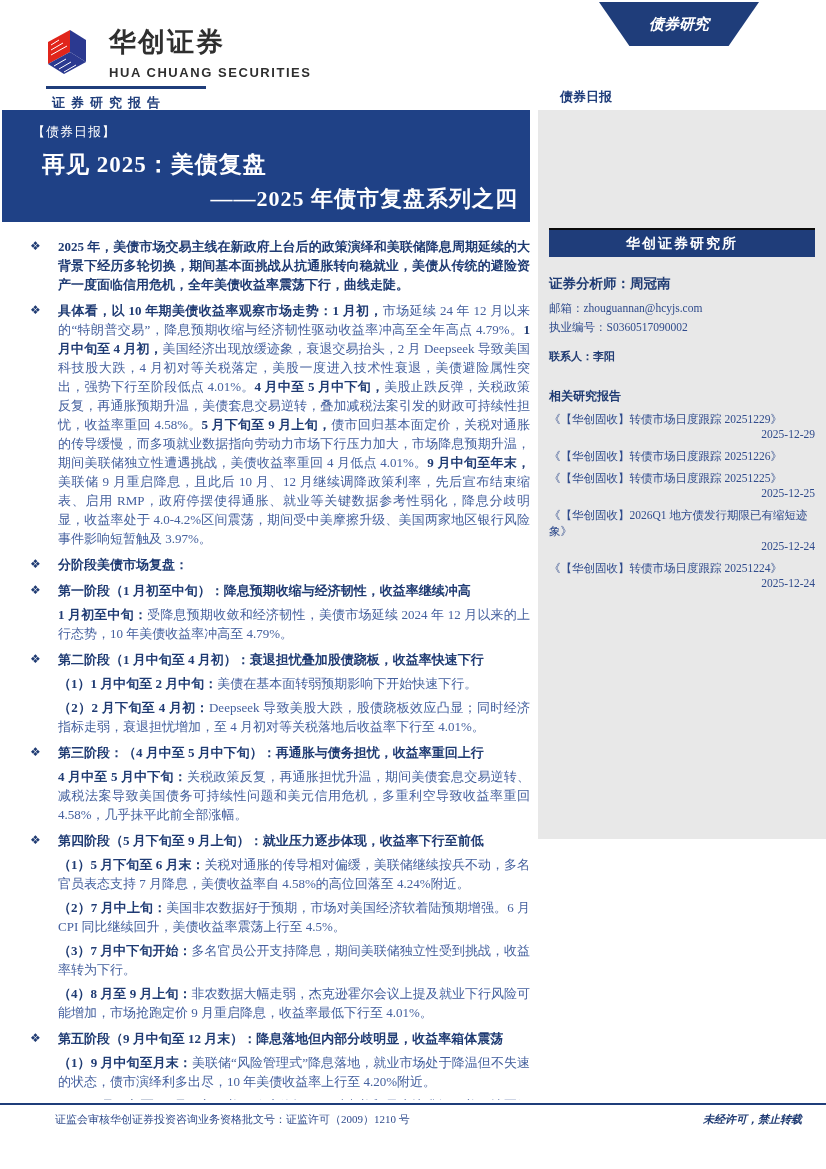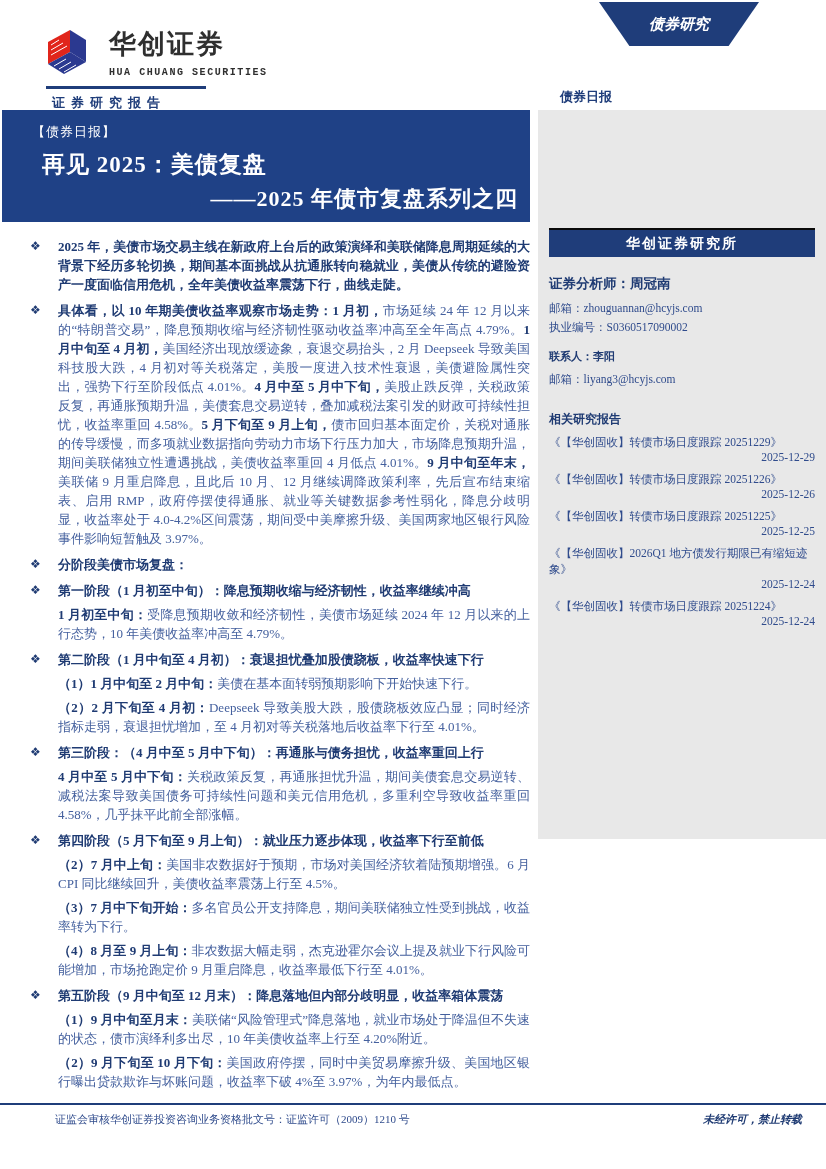--- a/index.html
+++ b/index.html
@@ -6,21 +6,21 @@
   html,body { background:#ffffff; }
   .page {
     position:relative; width:826px; height:1169px; background:#ffffff;
     font-family:"Liberation Serif", serif; overflow:hidden;
   }
   
   .logo-wrap { position:absolute; left:46px; top:26px; display:flex; align-items:center;gap:13px; }
   .logo-icon { width:42px; height:54px; }
   .logo-text { margin-left:8px; }
   .logo-cn { font-size:27px; font-weight:bold; color:#2f2f2f; letter-spacing:2px; line-height:30px; font-family:"Liberation Sans", sans-serif; }
-  .logo-en { font-size:10px; font-weight:bold; color:#2f2f2f; letter-spacing:1.55px; margin-top:8px; font-family:Liberation Mono, monospace; }
+  .logo-en { font-size:13px; font-weight:bold; color:#2f2f2f; letter-spacing:1.55px; margin-top:8px; font-family:Liberation Sans, sans-serif; }
   .logo-rule { position:absolute; left:46px; top:86px; width:160px; height:3px; background:#1F3D7A; }
   .report-type { position:absolute; left:52px; top:94px; font-size:13px; font-weight:bold; color:#1F3D7A; letter-spacing:6px; }
   .cat-trapezoid {
     position:absolute; left:599px; top:2px; width:160px; height:44px; background:#1F3D7A;
     clip-path:polygon(0 0, 100% 0, 81% 100%, 19% 100%);
     display:flex; align-items:center; justify-content:center;
   }
   .cat-trapezoid span { color:#ffffff; font-size:15px; font-weight:bold; font-style:italic; }
   .date-line { position:absolute; left:560px; top:88px; width:215px; display:flex; justify-content:center; gap:14px;
     font-size:13px; font-weight:bold; color:#1F3D7A;flex-direction:column; }
@@ -128,20 +128,23 @@
         <div class="ptext"><span class="rb">第三阶段：（4 月中至 5 月中下旬）：再通胀与债务担忧，收益率重回上行</span></div>
       </div>
       <div class="para sub">
         <div class="ptext"><span class="rb">4 月中至 5 月中下旬：</span><span class="rr">关税政策反复，再通胀担忧升温，期间美债套息交易逆转、减税法案导致美国债务可持续性问题和美元信用危机，多重利空导致收益率重回 4.58%，几乎抹平此前全部涨幅。</span></div>
       </div>
       <div class="para">
         <span class="bullet">❖</span>
         <div class="ptext"><span class="rb">第四阶段（5 月下旬至 9 月上旬）：就业压力逐步体现，收益率下行至前低</span></div>
       </div>
       <div class="para sub">
+        <div class="ptext"><span class="rb">（1）5 月下旬至 6 月末：</span><span class="rr">关税对通胀的传导相对偏缓，美联储继续按兵不动，多名官员表态支持 7 月降息，美债收益率自 4.58%的高位回落至 4.24%附近。</span></div>
+      </div>
+      <div class="para sub">
         <div class="ptext"><span class="rb">（2）7 月中上旬：</span><span class="rr">美国非农数据好于预期，市场对美国经济软着陆预期增强。6 月 CPI 同比继续回升，美债收益率震荡上行至 4.5%。</span></div>
       </div>
       <div class="para sub">
         <div class="ptext"><span class="rb">（3）7 月中下旬开始：</span><span class="rr">多名官员公开支持降息，期间美联储独立性受到挑战，收益率转为下行。</span></div>
       </div>
       <div class="para sub">
         <div class="ptext"><span class="rb">（4）8 月至 9 月上旬：</span><span class="rr">非农数据大幅走弱，杰克逊霍尔会议上提及就业下行风险可能增加，市场抢跑定价 9 月重启降息，收益率最低下行至 4.01%。</span></div>
       </div>
       <div class="para">
         <span class="bullet">❖</span>
@@ -162,32 +165,28 @@
     </div>
     <div class="field-line">
       <span>邮箱：</span><span>zhouguannan@hcyjs.com</span>
     </div>
     <div class="field-line">
       <span>执业编号：</span><span>S0360517090002</span>
     </div>
     <div class="contact-line">
       <span>联系人：</span><span>李阳</span>
     </div>
-    <div class="field-line">
-      <span>邮箱：</span><span>liyang3@hcyjs.com</span>
-    </div>
     <div class="related-title">相关研究报告</div>
     <div id="reports-list">
         <div class="report">
           <div class="rtitle">《【华创固收】转债市场日度跟踪 20251229》</div>
           <div class="rdate">2025-12-29</div>
         </div>
         <div class="report">
           <div class="rtitle">《【华创固收】转债市场日度跟踪 20251226》</div>
-          <div class="rdate">2025-12-26</div>
         </div>
         <div class="report">
           <div class="rtitle">《【华创固收】转债市场日度跟踪 20251225》</div>
           <div class="rdate">2025-12-25</div>
         </div>
         <div class="report">
           <div class="rtitle">《【华创固收】2026Q1 地方债发行期限已有缩短迹象》</div>
           <div class="rdate">2025-12-24</div>
         </div>
         <div class="report">

